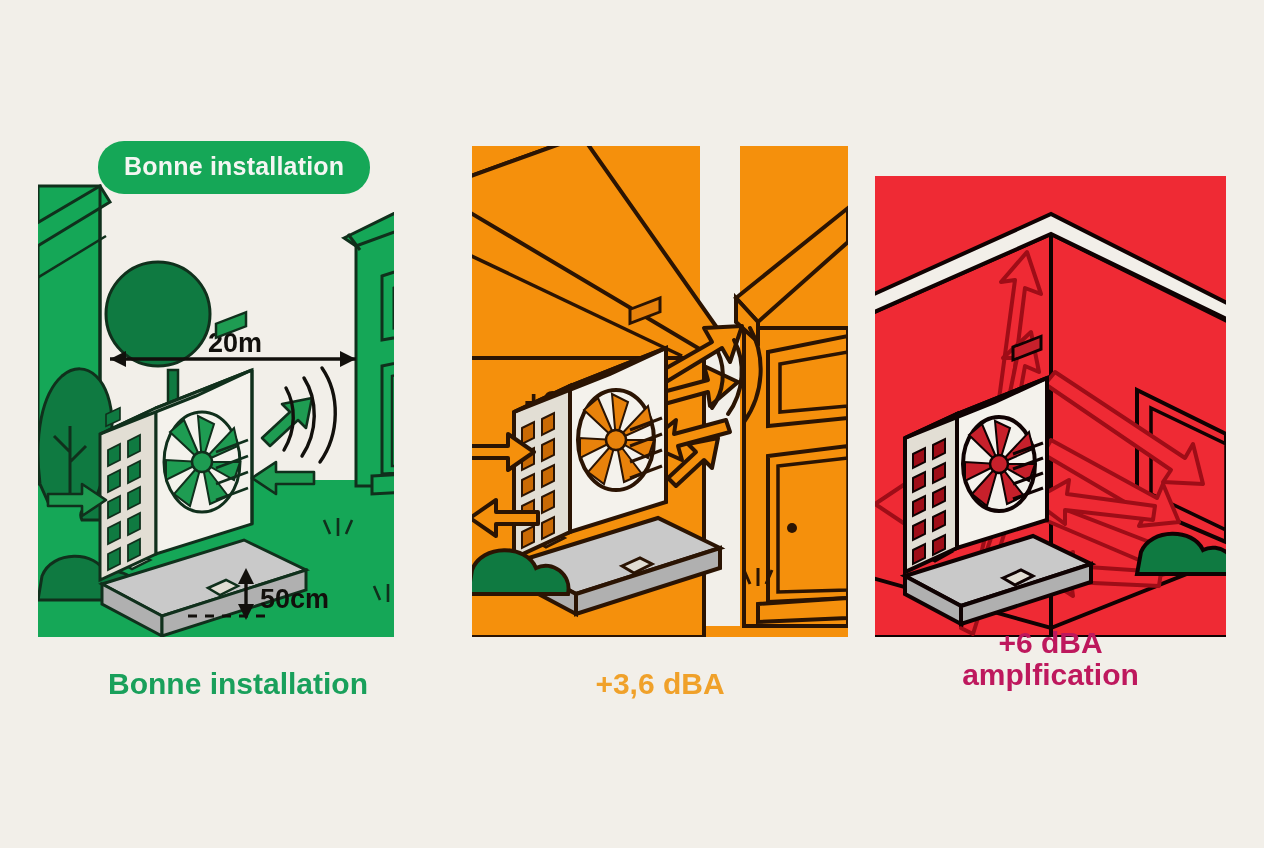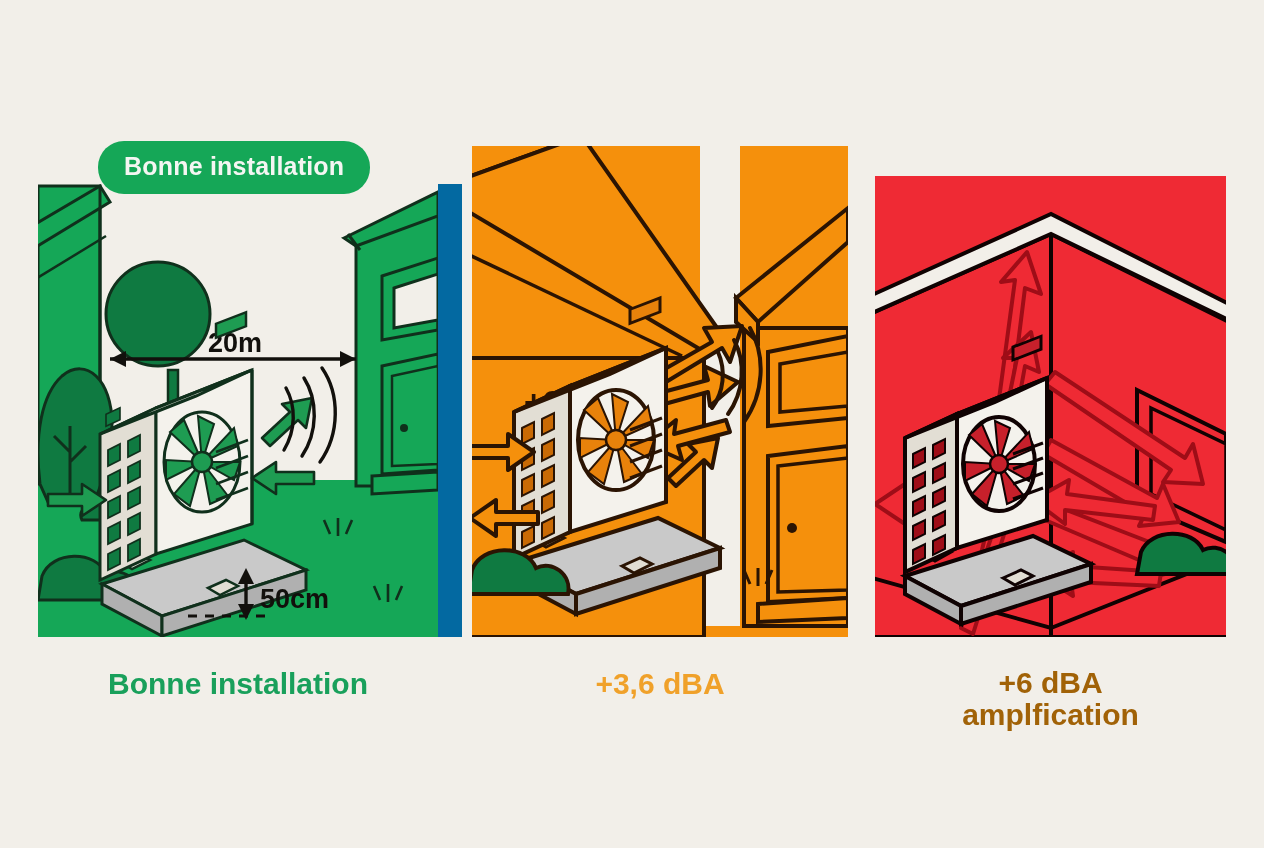--- a/index.html
+++ b/index.html
@@ -6,39 +6,39 @@
   body{
     width:1264px;height:848px;
     background:#f2efe9;
     font-family:"Liberation Sans",sans-serif;
     overflow:hidden;
     position:relative;
   }
   .stage{position:absolute;inset:0;}
 
   .panel{position:absolute;overflow:hidden;}
-  #panel-good{left:38px;top:184px;width:424px;height:453px;background:#0369a1;}
+  #panel-good{left:38px;top:184px;width:356px;height:453px;background:#0369a1;}
   #panel-warn{left:472px;top:146px;width:376px;height:491px;background:#f5900c;}
   #panel-bad {left:875px;top:176px;width:351px;height:461px;background:#ef2a34;}
 
   .badge{
     position:absolute;left:98px;top:141px;
     background:#15a757;color:#f4f6f2;
     font-size:25px;font-weight:bold;
     padding:11px 26px 13px 26px;border-radius:26px;
     letter-spacing:.2px;white-space:nowrap;z-index:40;
   }
 
   .caption{
     position:absolute;text-align:center;font-weight:bold;
     line-height:1.05;white-space:pre-line;
   }
   #caption-good{left:38px;top:668px;width:400px;font-size:30px;color:#19a05b;}
   #caption-warn{left:472px;top:668px;width:376px;font-size:30px;color:#f0a12a;}
-  #caption-bad {left:875px;top:667px;width:351px;font-size:30px;color:#a16207;}
+  #caption-bad {left:875px;top:627px;width:351px;font-size:30px;color:#be185d;}
 
   svg{display:block;}
   .lbl{font-family:"Liberation Sans",sans-serif;font-weight:bold;}
 </style>
 </head>
 <body>
 
 <div class="stage">
 
   <div class="panel" id="panel-good">

